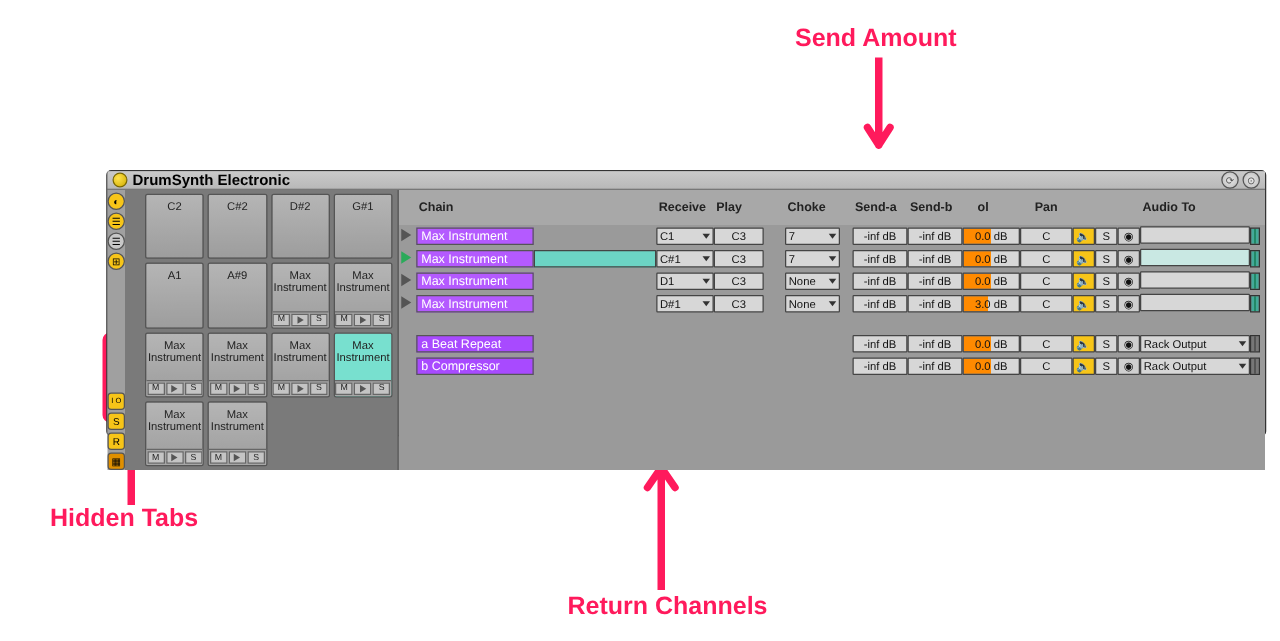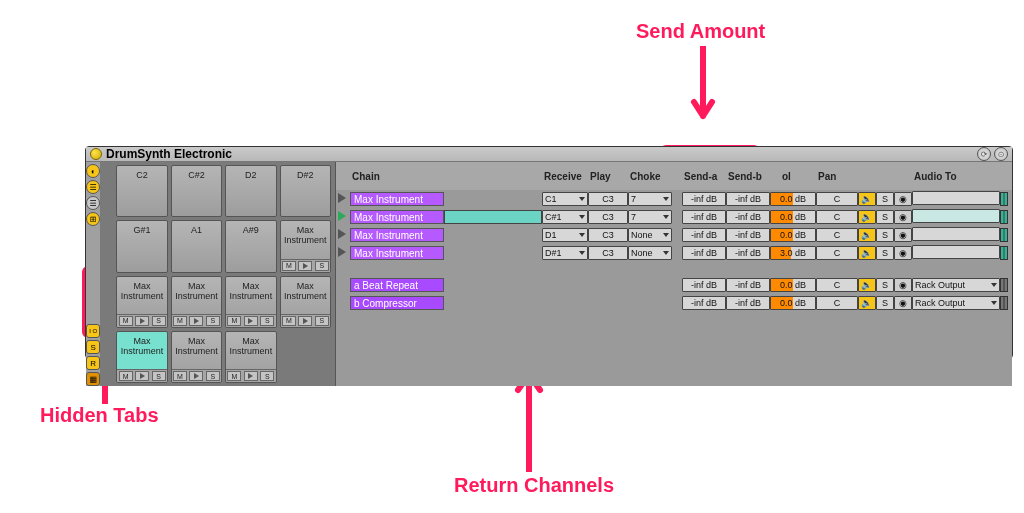--- a/index.html
+++ b/index.html
@@ -4,21 +4,21 @@
 <style>
   * { box-sizing: border-box; margin: 0; padding: 0; font-family: Arial, Helvetica, sans-serif; }
   body { background: #fff; width: 1024px; height: 513px; position: relative; overflow: hidden; }
   
   
   .annotation { position: absolute; color: #ff1a5c; font-weight: 800; font-size: 20px; pointer-events:none; }
   .ann-arrow { position: absolute; pointer-events:none;}
   .hl-box { position: absolute; border: 4px solid #ff1a5c; border-radius: 6px; pointer-events:none;}
   
   
-  .device { position: absolute; left: 85px; top: 146px; width: 928px; height: 213px; background: #a0a0a0; border: 1px solid #333; border-radius: 4px; display:flex; flex-direction:column; font-size:11px;}
+  .device { position: absolute; left: 85px; top: 136px; width: 928px; height: 213px; background: #a0a0a0; border: 1px solid #333; border-radius: 4px; display:flex; flex-direction:column; font-size:11px;}
   .titlebar { height: 18px; background: linear-gradient(#cacaca,#b8b8b8); display:flex; align-items:center; padding:0 4px; border-bottom:1px solid #777;}
   .tb-left-dot { width:12px; height:12px; border-radius:50%; border:1px solid #7a6800; background: radial-gradient(circle at 35% 35%, #ffe24d, #d0ad00); margin-right:4px;}
   .tb-title { font-weight:bold; font-size:12px;}
   .tb-spc { flex:1;}
   .tb-plug { width:14px; height:14px; border:1px solid #555; border-radius:50%; background: radial-gradient(circle,#e8e8e8,#bbb); margin-left:3px; display:flex;align-items:center;justify-content:center;font-size:8px; color:#555;}
   
   .device-body { flex:1; display:flex; }
   
   
   .side { width:18px; background:#a0a0a0; display:flex; flex-direction:column; align-items:center; padding-top:2px; gap:2px;}
@@ -43,21 +43,21 @@
   .hdr-row { display:flex; align-items:center; height:28px; background:#a8a8a8; font-size:10px; font-weight:bold; color:#222; }
   .hdr-row > div { border:0; padding:0 2px;}
   .chain-row { display:flex; align-items:center; height:18px; font-size:10px; color:#111;}
   .chain-row.gap {height:10px;margin:2px 0;}
   
   .c-play { width:14px;}
   .c-chain { width:94px;}
   .c-bar { width:98px;}
   .c-recv { width:46px;}
   .c-playto { width:40px;}
-  .c-choke { width:44px;}
+  .c-choke { width:44px;margin-left:17px;}
   .c-gap1 {width:10px;}
   .c-send { width:44px;}
   .c-vol {width:46px;}
   .c-pan {width:42px;}
   .c-m {width:18px;}
   .c-s {width:18px;}
   .c-p {width:18px;}
   .c-audio {width:88px;}
   .c-post{width:12px;}
   
@@ -122,23 +122,20 @@
       <div class="side-btn small" style="background:#e09000">▦</div>
     </div>
 
     <div class="pads-region">
       <div class="pad-grid">
         <div class="pad-cell note">
             <span class="pad-label">C2</span>
           </div>
         <div class="pad-cell note">
             <span class="pad-label">C#2</span>
-          </div>
-        <div class="pad-cell note">
-            <span class="pad-label">D2</span>
           </div>
         <div class="pad-cell note">
             <span class="pad-label">D#2</span>
           </div>
         <div class="pad-cell note">
             <span class="pad-label">G#1</span>
           </div>
         <div class="pad-cell note">
             <span class="pad-label">A1</span>
           </div>
@@ -218,21 +215,21 @@
         <div class="c-play"></div>
         <div class="c-chain">Chain</div>
         <div class="c-bar"></div>
         <div class="c-recv">Receive</div>
         <div class="c-playto">Play</div>
         <div class="c-choke">Choke</div>
         <div class="c-gap1"></div>
         <div class="c-send">Send-a</div>
         <div class="c-send">Send-b</div>
         <div class="c-vol" style="padding-left:12px;">ol</div>
-        <div class="c-pan" style="">Pan</div>
+        <div class="c-pan" style="text-align:center;">Pan</div>
         <div class="c-m"></div>
           <div class="c-s"></div>
           <div class="c-p"></div>
         <div class="c-audio">Audio To</div>
         <div class="c-post"></div>
       </div>
 
       <div id="chains-here">
           <div class="chain-row">
             <div class="c-play"><span class="play-tri"></span></div>

